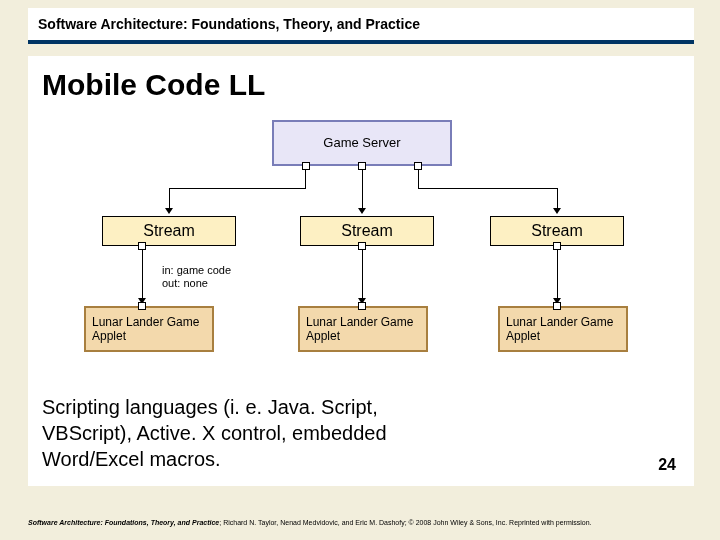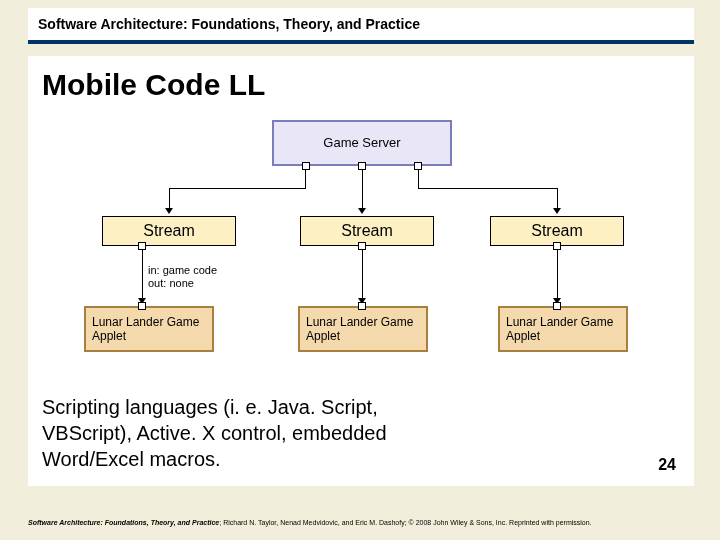--- a/index.html
+++ b/index.html
@@ -76,21 +76,21 @@
     background: #f3d9ac;
     border: 2px solid #a87f3f;
     font-size: 12px;
   }
   .a1 { left: 42px; top: 190px; }
   .a2 { left: 256px; top: 190px; }
   .a3 { left: 456px; top: 190px; }
 
   .conn-label {
     position: absolute;
-    left: 106px; top: 148px;
+    left: 120px; top: 148px;
     font-size: 11px;
     line-height: 1.2;
     white-space: pre;
   }
 
   
   .line { position: absolute; background: #000; }
   .arrowhead {
     position: absolute;
     width: 0; height: 0;

